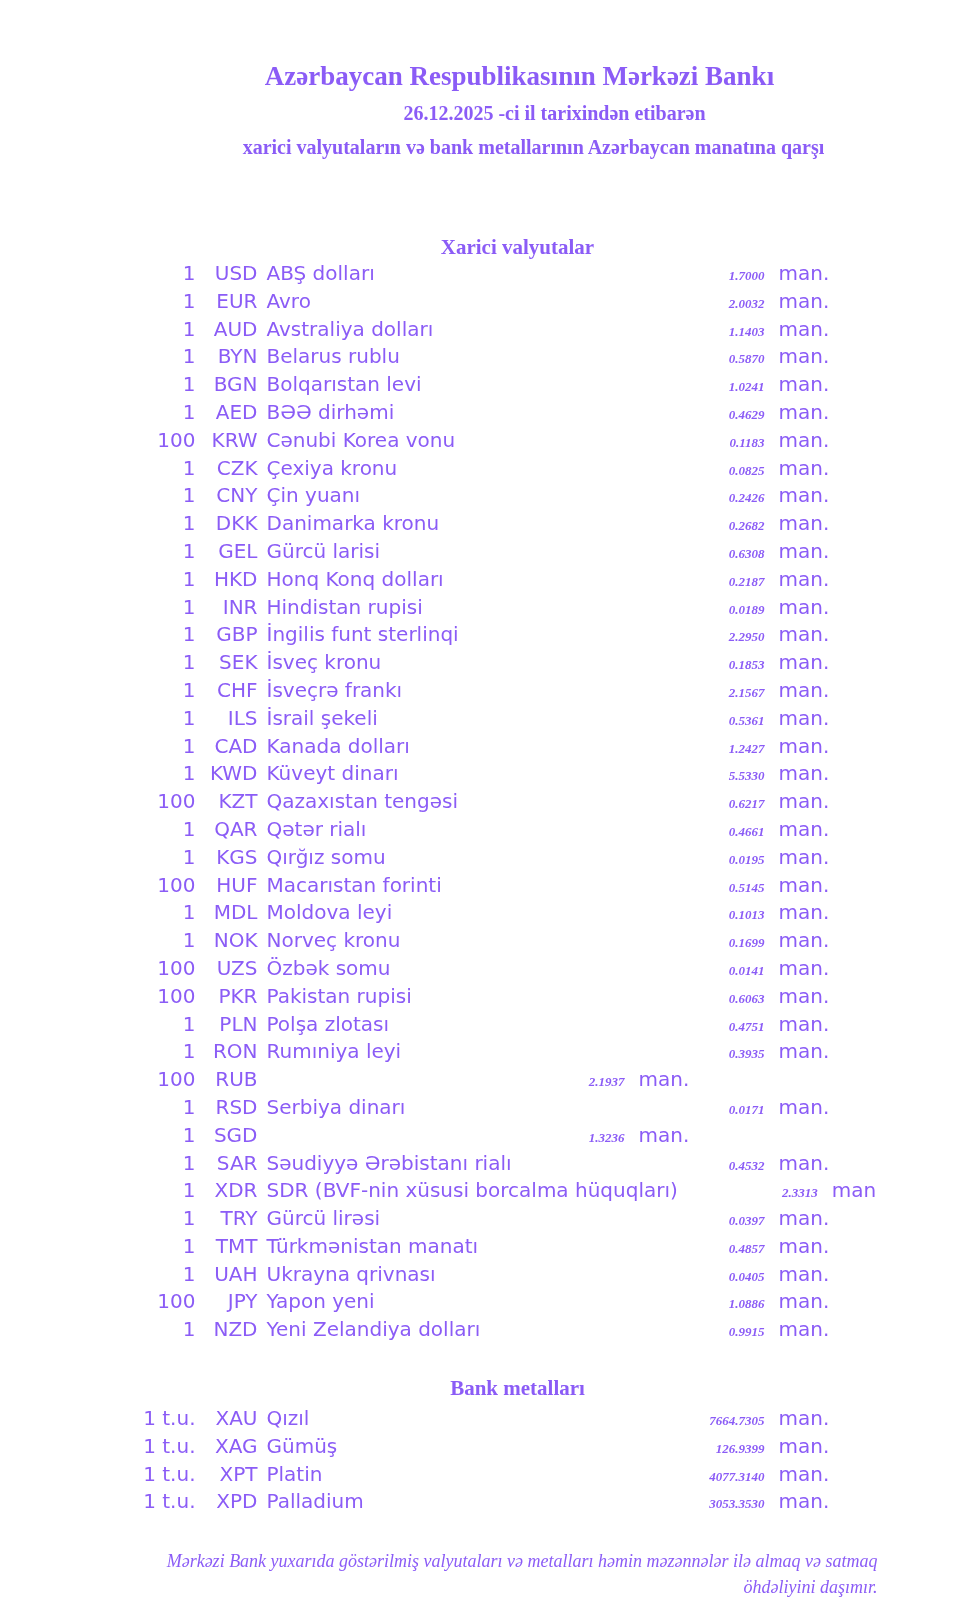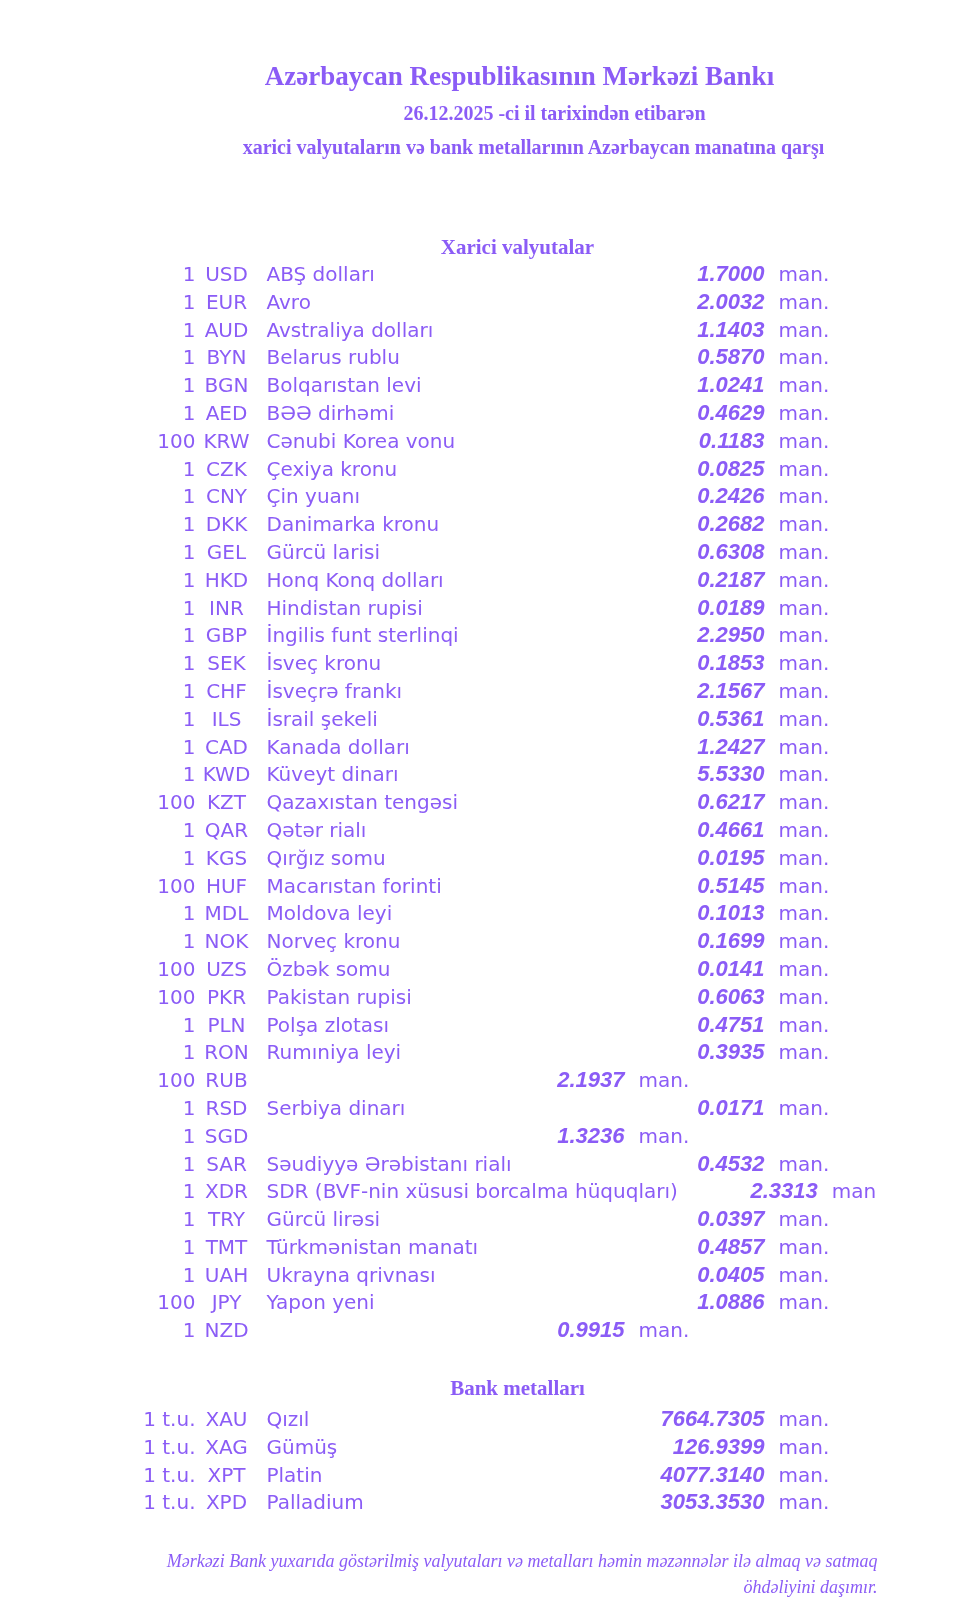--- a/index.html
+++ b/index.html
@@ -35,26 +35,26 @@
   .rates-table { margin-top:0; }
   #metals-table { margin-top:4px; }
   .row {
     display:grid;
     grid-template-columns:104px 62px 1fr 140px 66px;
     align-items:baseline;
     height:27.8px; line-height:27.8px;
     padding-right:47px;
   }
   .cell-qty  { text-align:right;  font-size:20px; white-space:nowrap; }
-  .cell-code { text-align:center; font-size:20px; white-space:nowrap; }
+  .cell-code { text-align:right; font-size:20px; white-space:nowrap; }
   .cell-name { padding-left:9px;  font-size:20px; white-space:nowrap; }
   .cell-rate {
     text-align:right; white-space:nowrap;
-    font-family:Liberation Sans, sans-serif;
-    font-style:italic; font-weight:bold; font-size:22px;
+    font-family:Liberation Serif, serif;
+    font-style:italic; font-weight:bold; font-size:13px;
   }
   .cell-unit { padding-left:14px; font-size:20px; white-space:nowrap; }
   .footer-note {
     margin-top:32px; text-align:right;
     font-family:"Liberation Serif", "DejaVu Serif", serif;
     font-style:italic; font-size:18px; line-height:26px;
   }
 </style>
 </head>
 <body>
@@ -369,20 +369,21 @@
         <span class="cell-qty">100</span>
         <span class="cell-code">JPY</span>
         <span class="cell-name">Yapon yeni</span>
         <span class="cell-rate">1.0886</span>
         <span class="cell-unit">man.</span>
       </div>
 
       <div class="row">
         <span class="cell-qty">1</span>
         <span class="cell-code">NZD</span>
+        <span class="cell-name">Yeni Zelandiya dolları</span>
         <span class="cell-rate">0.9915</span>
         <span class="cell-unit">man.</span>
       </div>
     </div>
 
   <div class="section-title" id="metals-title">Bank metalları</div>
 
   <div class="rates-table" id="metals-table">
 
       <div class="row">

